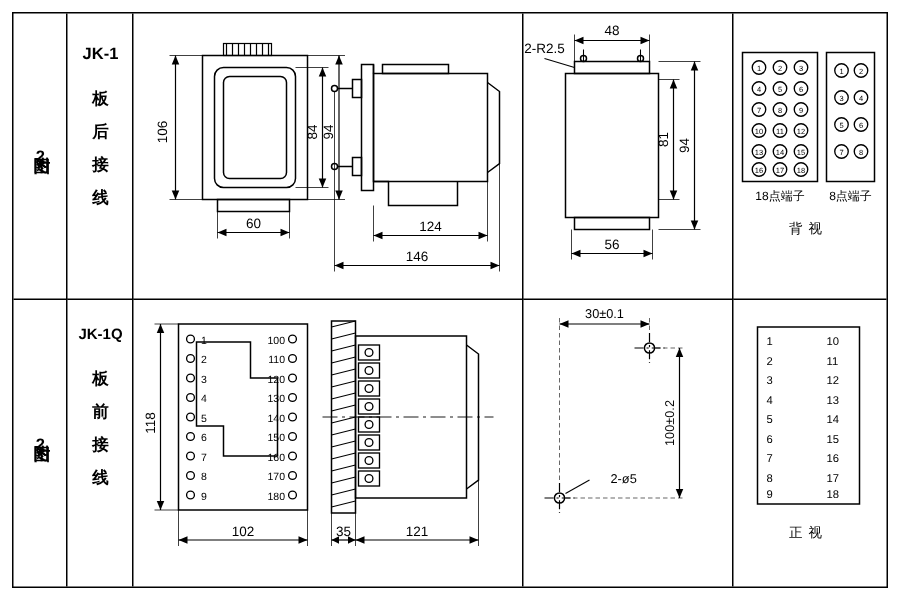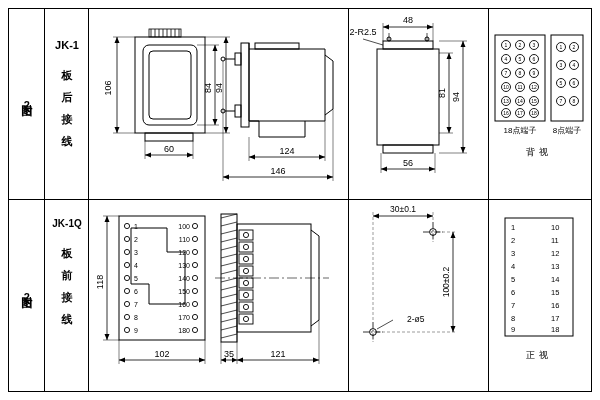--- a/index.html
+++ b/index.html
@@ -49,21 +49,21 @@
   }
   .vtext {
     writing-mode: vertical-rl;
     text-orientation: upright;
     line-height: 1.35;
     letter-spacing: 2px;
   }
   .modelwrap {
     display: flex;
     align-items: center;
-    justify-content: flex-end;
+    justify-content: flex-start;
     height: 100%;
     flex-direction: column;
     gap: 2px;
   }
   .drawcell svg { display: block; }
   svg text {
     font-family: "Liberation Sans", sans-serif;
     fill: #000;
   }
 </style>

